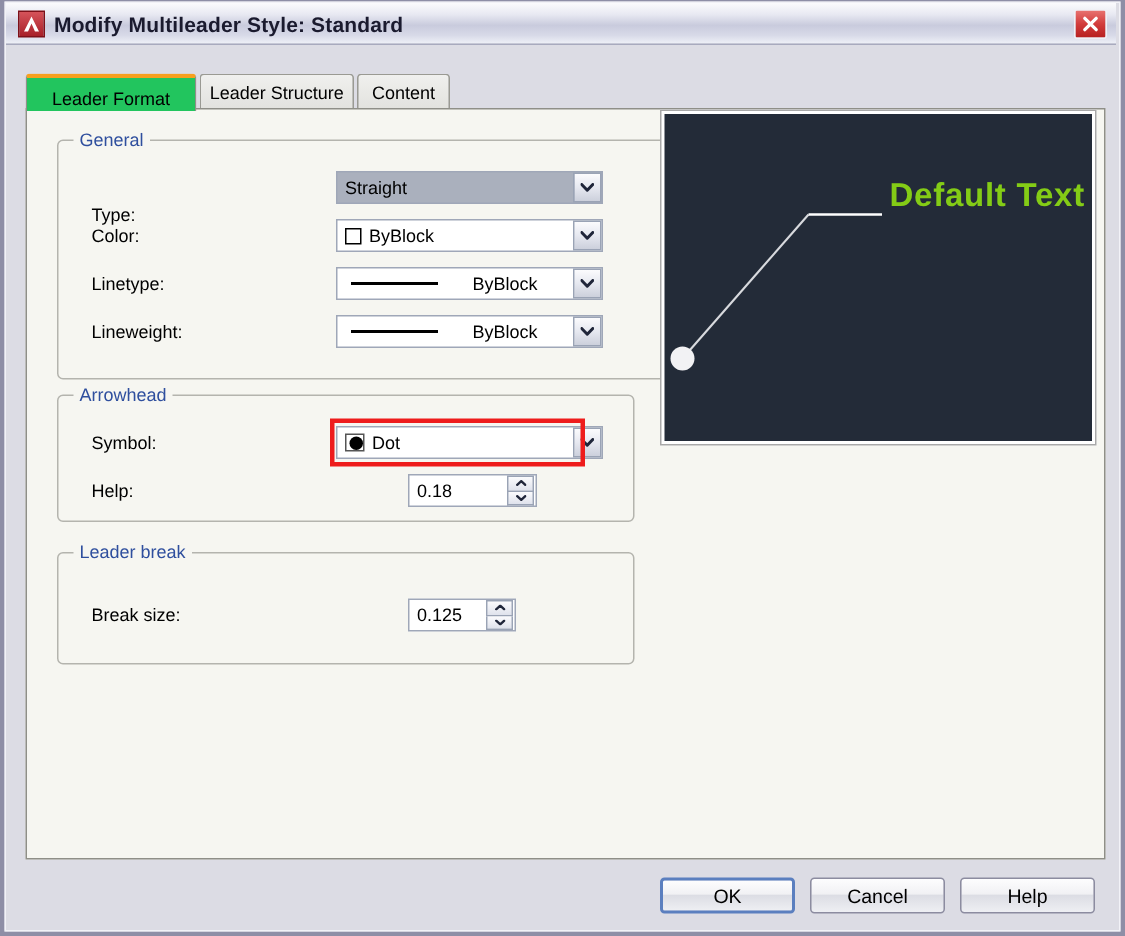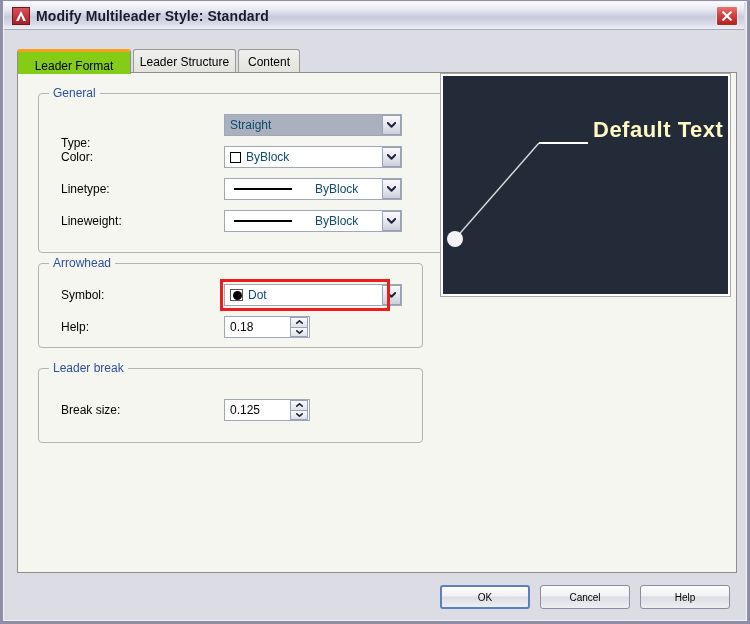--- a/index.html
+++ b/index.html
@@ -97,21 +97,21 @@
     display: flex;
     align-items: center;
     justify-content: center;
     padding: 0 7px;
     font-size: 12px;
     color: #000;
     cursor: pointer;
     white-space: nowrap;
   }
   .tab.active {
-    background: #84cc16;
+    background: #22c55e;
     border-color: #8f8f88;
     border-top: 3px solid #f7a01e;
     height: 25px;
     z-index: 5;
     padding-top: 5px;
   }
   .tab-0 { left: 0; width: 114px; }
   .tab-1 { left: 116px; width: 103px; }
   .tab-2 { left: 221px; width: 62px; }
 
@@ -161,21 +161,21 @@
     border: 1px solid #9fa7b8;
     display: flex;
     align-items: center;
     cursor: pointer;
   }
   .combo.selected { background: #aab0bd; }
   .combo-value {
     flex: 1;
     padding-left: 5px;
     font-size: 12px;
-    color: #0c4a6e;
+    color: #000000;
     white-space: nowrap;
     overflow: hidden;
     display: flex;
     align-items: center;
     gap: 5px;
   }
   .combo-arrow {
     width: 19px;
     height: 20px;
     margin-right: 0px;
@@ -231,20 +231,21 @@
 
   
   .spinner {
     position: absolute;
     height: 22px;
     box-sizing: border-box;
     background: #ffffff;
     border: 1px solid #9fa7b8;
     display: flex;
     align-items: center;
+    margin-left: 48px;
   }
   .spinner-value {
     flex: 1;
     padding-left: 5px;
     font-size: 12px;
     color: #000;
   }
   .spin-btns {
     width: 18px; height: 20px;
     margin-right: 1px;
@@ -285,37 +286,37 @@
   }
   .preview-canvas {
     position: relative;
     width: 100%; height: 100%;
     background: #232b38;
     overflow: hidden;
   }
   .preview-text {
     position: absolute;
     left: 150px; top: 41px;
-    color: #fef9c3;
+    color: #84cc16;
     font-size: 22px;
     font-weight: bold;
     letter-spacing: 0.5px;
     white-space: nowrap;
   }
 
   
   .btn {
     position: absolute;
     top: 584px;
     height: 24px;
     box-sizing: border-box;
     background: linear-gradient(to bottom, #fdfdfe 0%, #f1f1f4 45%, #dcdde4 50%, #eeeff3 100%);
     border: 1px solid #8c8ca0;
     border-radius: 3px;
-    font-size: 10px;
+    font-size: 13px;
     color: #000;
     display: flex;
     align-items: center;
     justify-content: center;
     cursor: pointer;
   }
   .btn.default {
     border: 2px solid #5b7fbf;
   }
   #btn-ok     { left: 437px; width: 90px; }
@@ -442,21 +443,21 @@
         </div>
       </div>
     </div>
 
     <div class="redbox" style="left:202px; top:206px; width:170px; height:32px;"></div>
 
     <div class="group" id="group-break">
       <div class="group-title">Leader break</div>
 
       <div class="row-label" style="left:22px; top:34px;">Break size:</div>
-      <div class="spinner" style="left:185px; top:30px; width:86px;">
+      <div class="spinner" style="left:185px; top:30px; width:72px;">
         <div class="spinner-value">0.125</div>
         <div class="spin-btns">
           <div class="spin-up">
             <svg width="7" height="4" viewBox="0 0 7 4">
                 <path d="M0.8 3.2 L3.5 0.8 L6.2 3.2" stroke="#20263a" stroke-width="1.6" fill="none" stroke-linecap="round" stroke-linejoin="round"></path>
               </svg>
           </div>
           <div class="spin-down">
             <svg width="7" height="4" viewBox="0 0 7 4">
                 <path d="M0.8 0.8 L3.5 3.2 L6.2 0.8" stroke="#20263a" stroke-width="1.6" fill="none" stroke-linecap="round" stroke-linejoin="round"></path>

